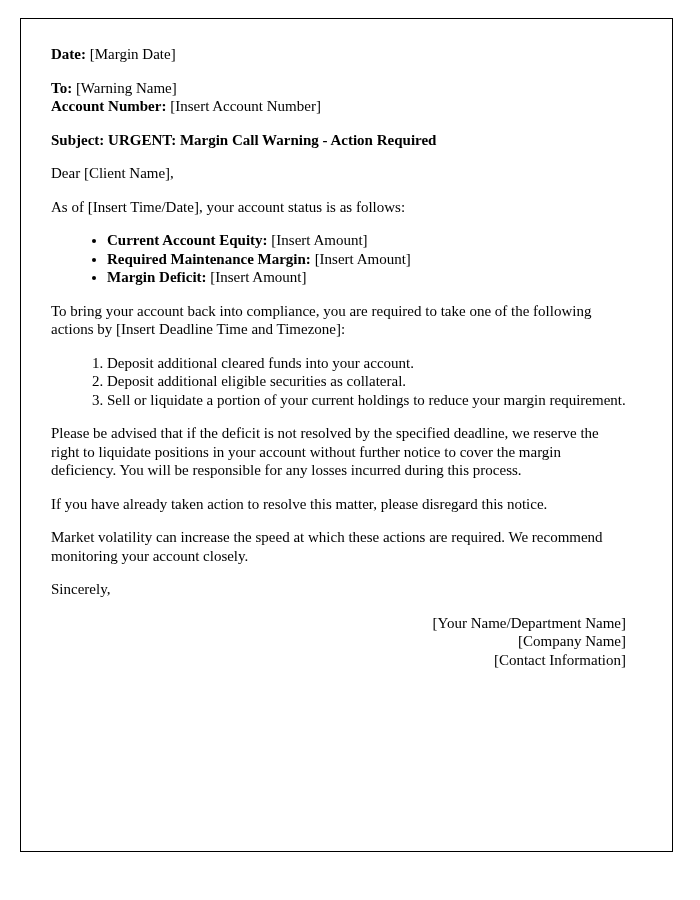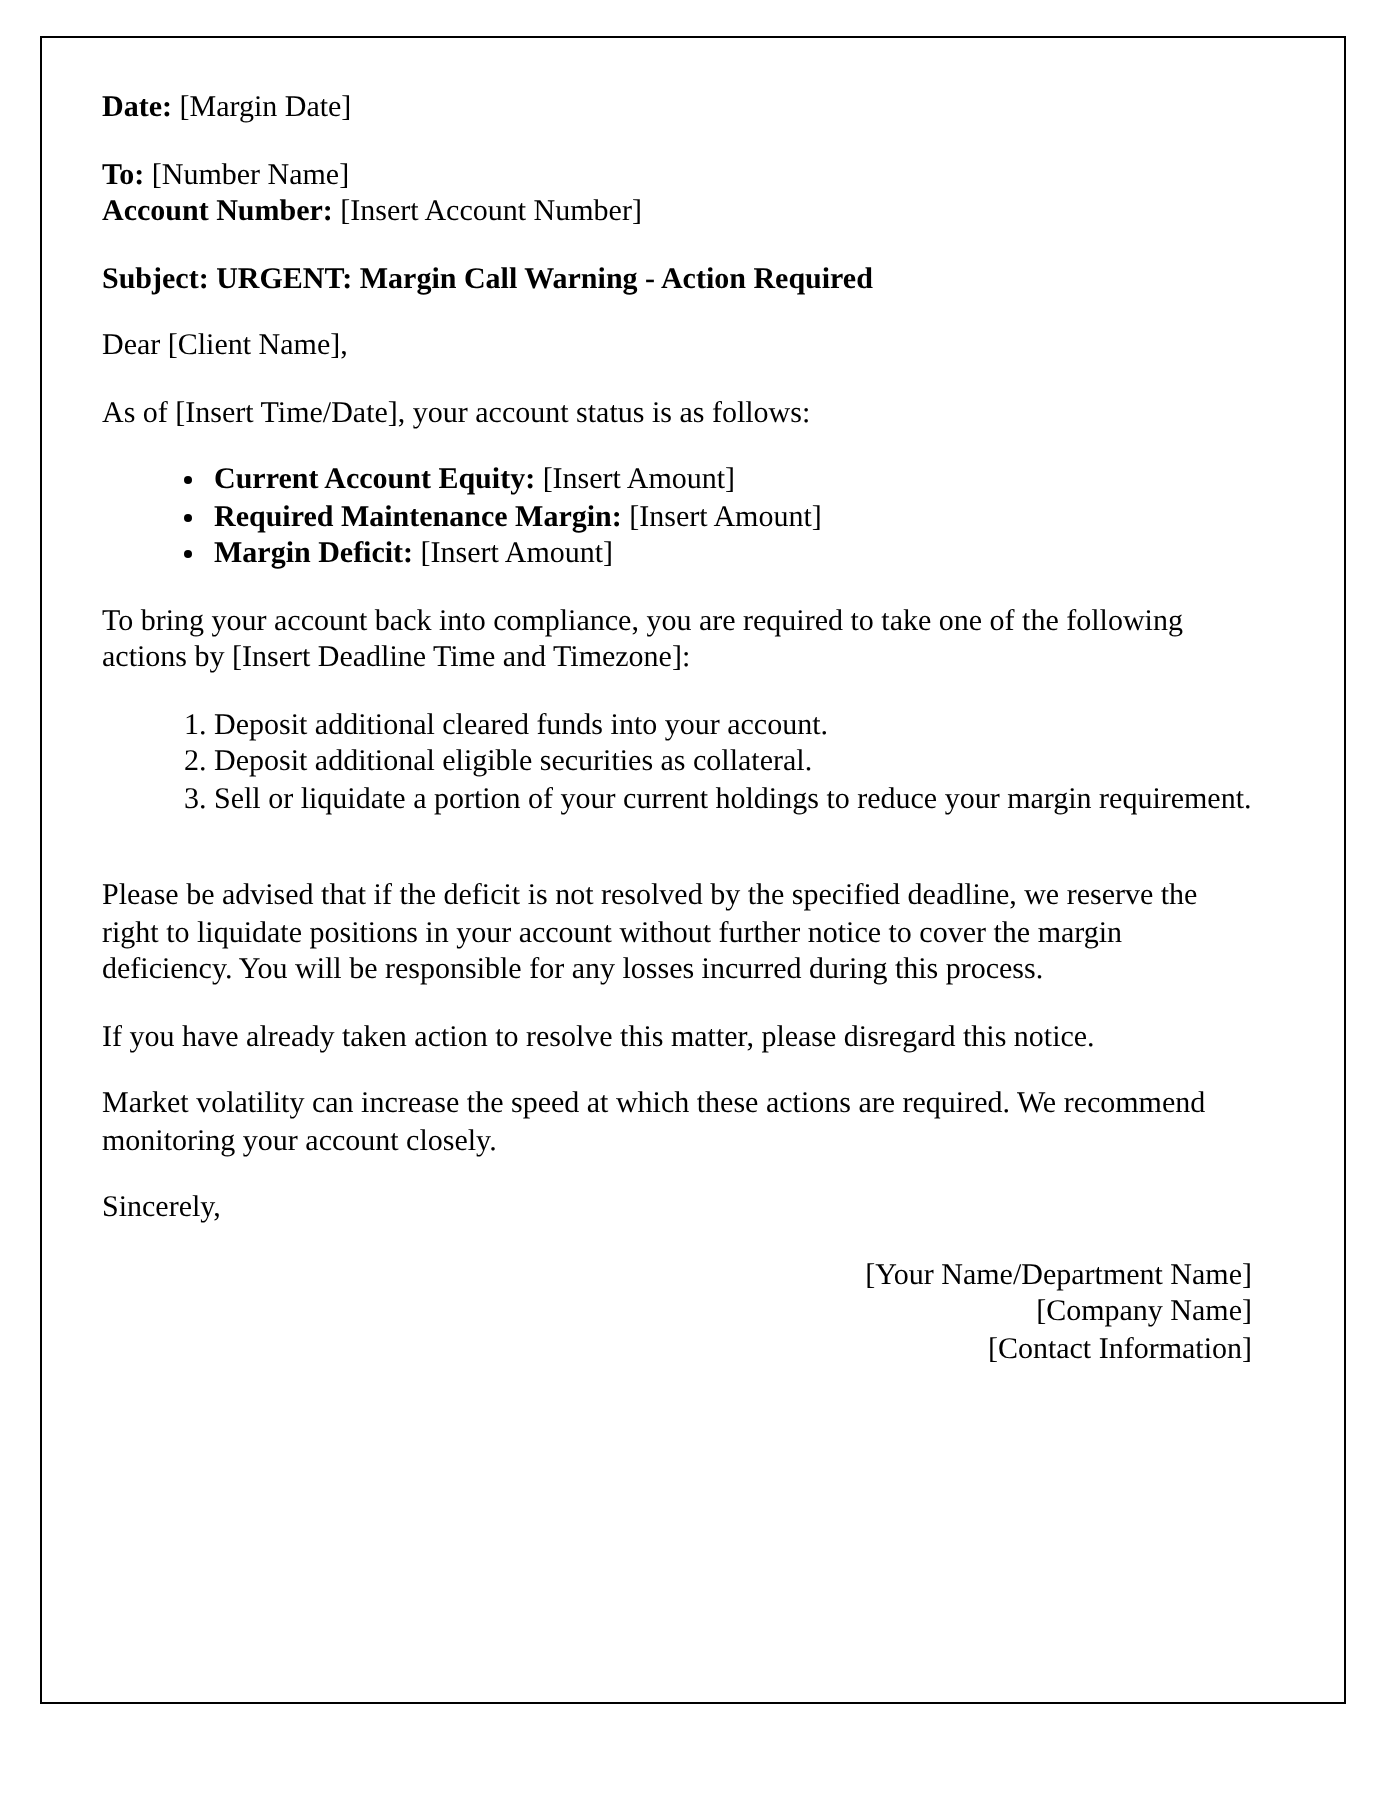--- a/index.html
+++ b/index.html
@@ -30,35 +30,35 @@
   p.tight {
     margin: 0;
   }
   strong { font-weight: bold; }
   ul.status-list {
     margin: 1px 0 15px 0;
     padding: 0 0 0 56px;
     list-style: disc;
   }
   ol.actions-list {
-    margin: 0 0 30px 0;
+    margin: 0 0 15px 0;
     padding: 0 0 0 56px;
     list-style: decimal;
   }
   li { margin: 0; }
   .sig-block p { margin: 0; text-align: right; }
 </style>
 </head>
 <body>
 
 <div class="page">
 
   <p><strong>Date:</strong><span> [Margin Date]</span></p>
 
-  <p class="tight"><strong>To:</strong><span> [Number Name]</span></p>
+  <p class="tight"><strong>To:</strong><span> [Warning Name]</span></p>
   <p><strong>Account Number:</strong><span> [Insert Account Number]</span></p>
 
   <p><strong>Subject: URGENT: Margin Call Warning - Action Required</strong></p>
 
   <p>Dear [Client Name],</p>
 
 
   <p>As of [Insert Time/Date], your account status is as follows:</p>
 
   <ul class="status-list">

